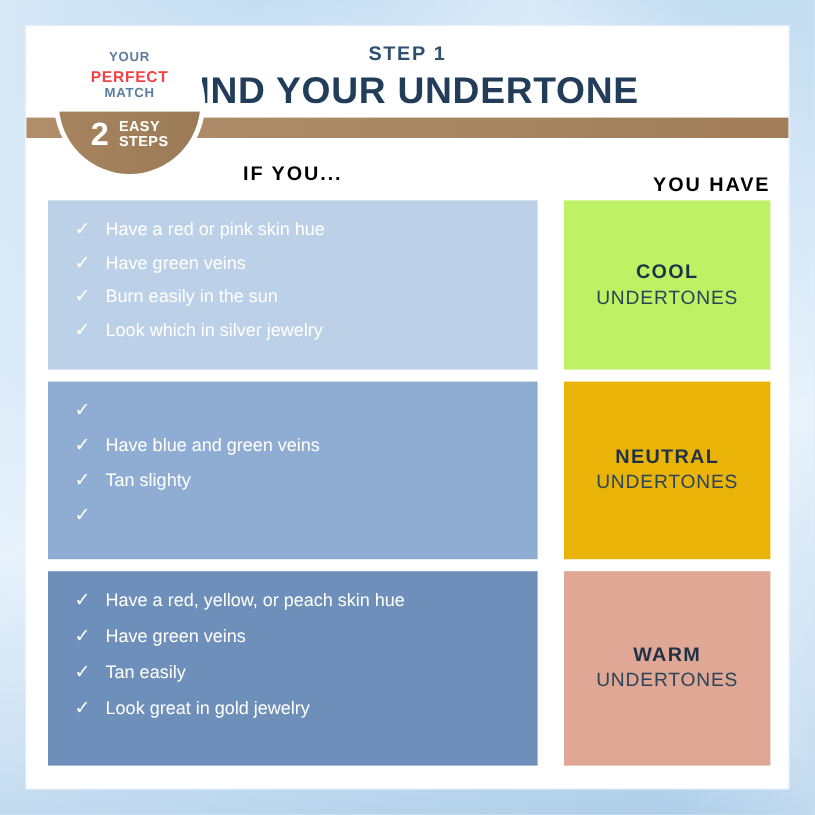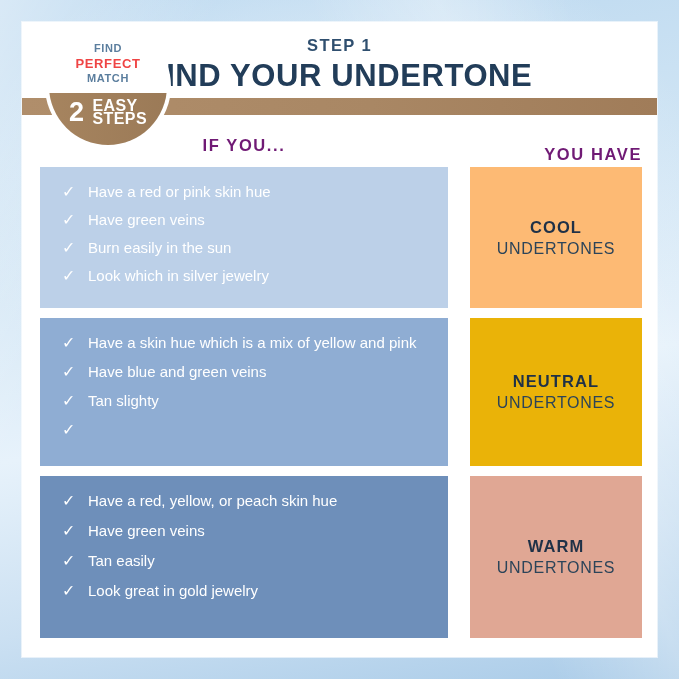--- a/index.html
+++ b/index.html
@@ -141,33 +141,33 @@
     font-size: 27px;
     font-weight: bold;
     vertical-align: middle;
     line-height: 30px;
   }
   .badge-steps {
     display: inline-block;
     vertical-align: middle;
     margin-left: 4px;
     text-align: left;
-    font-size: 16px;
+    font-size: 12px;
     font-weight: bold;
     line-height: 13px;
     letter-spacing: 0.4px;
   }
 
   
   .col-head-left, .col-head-right {
     position: absolute;
     font-size: 16.5px;
     font-weight: bold;
     letter-spacing: 1.6px;
-    color: #701a75;
+    color: #000000;
     text-align: center;
   }
   .col-head-left { left: 18px; top: 114px; width: 408px; }
   .col-head-right { left: 430px; top: 123px; width: 190px; text-align: right; }
 
   
   .row {
     position: absolute;
     left: 18px;
     width: 602px;
@@ -216,21 +216,21 @@
     position: absolute;
     right: 0;
     top: 0;
     width: 172px;
     height: 100%;
     display: flex;
     flex-direction: column;
     align-items: center;
     justify-content: center;
   }
-  .r1 .swatch { background: #fdba74; }
+  .r1 .swatch { background: #bef264; }
   .r2 .swatch { background: #eab308; }
   .r3 .swatch { background: #e0a794; }
 
   .sw-title {
     font-size: 16.5px;
     font-weight: bold;
     letter-spacing: 1.1px;
     color: #1f3147;
     line-height: 22px;
   }
@@ -252,21 +252,21 @@
       <div class="step-label">STEP 1</div>
       <div class="main-title">FIND YOUR UNDERTONE</div>
     </div>
 
     <div class="tan-bar"></div>
 
     <div class="badge">
       <div class="badge-inner"></div>
       <div class="badge-band"></div>
       <div class="badge-top">
-        <div>FIND</div>
+        <div>YOUR</div>
         <div class="emph">PERFECT</div>
         <div>MATCH</div>
       </div>
       <div class="badge-bottom">
         <span class="badge-num">2</span>
         <span class="badge-steps">
           <span style="display:block">EASY</span>
           <span style="display:block">STEPS</span>
         </span>
       </div>
@@ -297,21 +297,20 @@
       <div class="swatch">
         <div class="sw-title">COOL</div>
         <div class="sw-sub">UNDERTONES</div>
       </div>
     </div>
 
     <div class="row r2">
       <div class="list-box">
         <div class="item">
           <span class="check">✓</span>
-          <span class="item-text">Have a skin hue which is a mix of yellow and pink</span>
         </div>
         <div class="item">
           <span class="check">✓</span>
           <span class="item-text">Have blue and green veins</span>
         </div>
         <div class="item">
           <span class="check">✓</span>
           <span class="item-text">Tan slighty</span>
         </div>
         <div class="item">

